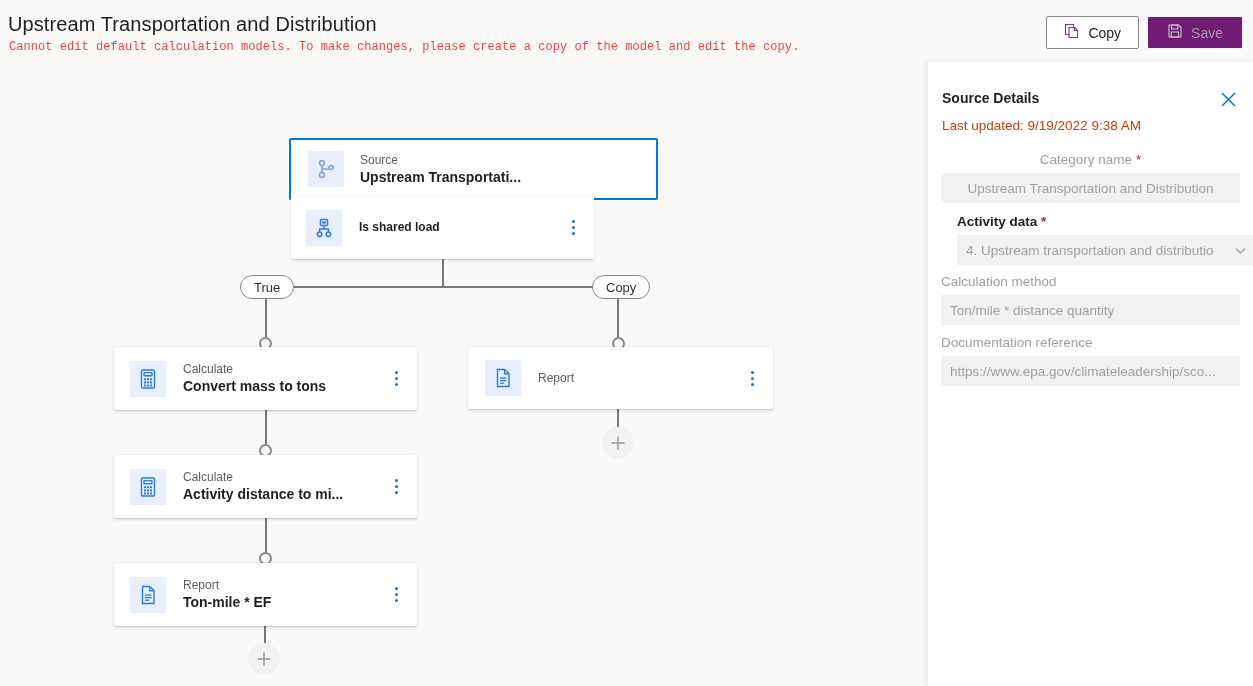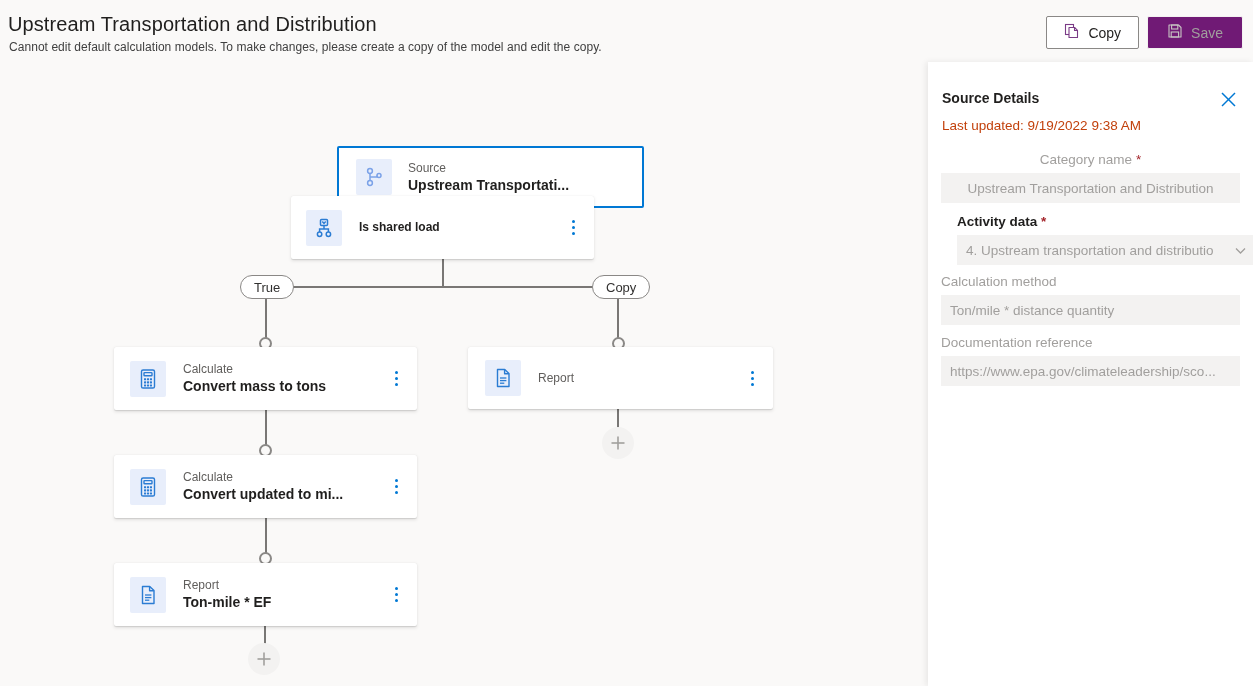--- a/index.html
+++ b/index.html
@@ -13,21 +13,21 @@
   #app { position: relative; width: 1253px; height: 686px; background: #faf9f8; }
 
   
   .header { position: absolute; left: 0; top: 0; width: 1253px; height: 62px; background: #faf9f8; }
   .page-title {
     position: absolute; left: 8px; top: 13px;
     font-size: 20px; font-weight: 400; color: #201f1e; letter-spacing: .1px;
   }
   .page-subtitle {
     position: absolute; left: 9px; top: 40px;
-    font-size: 12px; color: #404040; letter-spacing: .05px;
+    font-size: 12px; color: #ef4444; letter-spacing: .05px; font-family: Liberation Mono, monospace;
   }
   .header-actions { position: absolute; right: 10px; top: 16px; display: flex; gap: 8px; align-items: center; }
   .btn {
     display: flex; align-items: center; justify-content: center; gap: 8px;
     height: 33px; padding: 0 17px; font-size: 14px; border-radius: 2px;
     background: #ffffff; border: 1px solid #8a8886; color: #201f1e; cursor: pointer;
   }
   .btn .lbl { font-size: 14px; }
   .btn-disabled {
     background: #701a75; border: 1px solid #f3f2f1; color: #a19f9d; cursor: default;
@@ -167,21 +167,21 @@
     <div class="pill" style="left:592px; top:213px;">
       <span>Copy</span>
     </div>
 
     <div class="dot" style="left:436px; top:127px;"></div>
     <div class="dot" style="left:259px; top:275px;"></div>
     <div class="dot" style="left:612px; top:275px;"></div>
     <div class="dot" style="left:259px; top:382px;"></div>
     <div class="dot" style="left:259px; top:490px;"></div>
 
-    <div class="node selected" style="left:289px; top:84px; width:307px; height:62px;margin-left:48px;">
+    <div class="node selected" style="left:289px; top:76px; width:369px; height:62px;">
       <div class="node-icon" style="margin-left:17px;">
         <svg width="22" height="22" viewBox="0 0 22 22">
           <g stroke="#7ba2e8" stroke-width="1.5" fill="none">
             <circle cx="7" cy="5" r="2.4"></circle>
             <circle cx="7" cy="17" r="2.4"></circle>
             <circle cx="16" cy="9.5" r="2"></circle>
             <line x1="7" y1="7.4" x2="7" y2="14.6"></line>
             <path d="M7 11h7v-1.5"></path>
           </g>
         </svg>
@@ -283,21 +283,21 @@
             <rect x="9.95" y="13.3" width="2.1" height="2.1" rx="0.4"></rect>
             <rect x="12.9" y="13.3" width="2.1" height="2.1" rx="0.4"></rect>
             <rect x="7" y="16.4" width="2.1" height="2.1" rx="0.4"></rect>
             <rect x="9.95" y="16.4" width="2.1" height="2.1" rx="0.4"></rect>
             <rect x="12.9" y="16.4" width="2.1" height="2.1" rx="0.4"></rect>
           </g>
         </svg>
       </div>
       <div class="node-text" style="margin-left:17px; width:190px;">
         <span class="node-kind">Calculate</span>
-        <span class="node-name">Convert updated to mi...</span>
+        <span class="node-name">Activity distance to mi...</span>
       </div>
       <div class="kebab">
           <i></i>
           <i></i>
           <i></i>
         </div>
     </div>
 
     <div class="node" style="left:114px; top:501px; width:303px; height:63px;">
       <div class="node-icon" style="margin-left:16px;">

